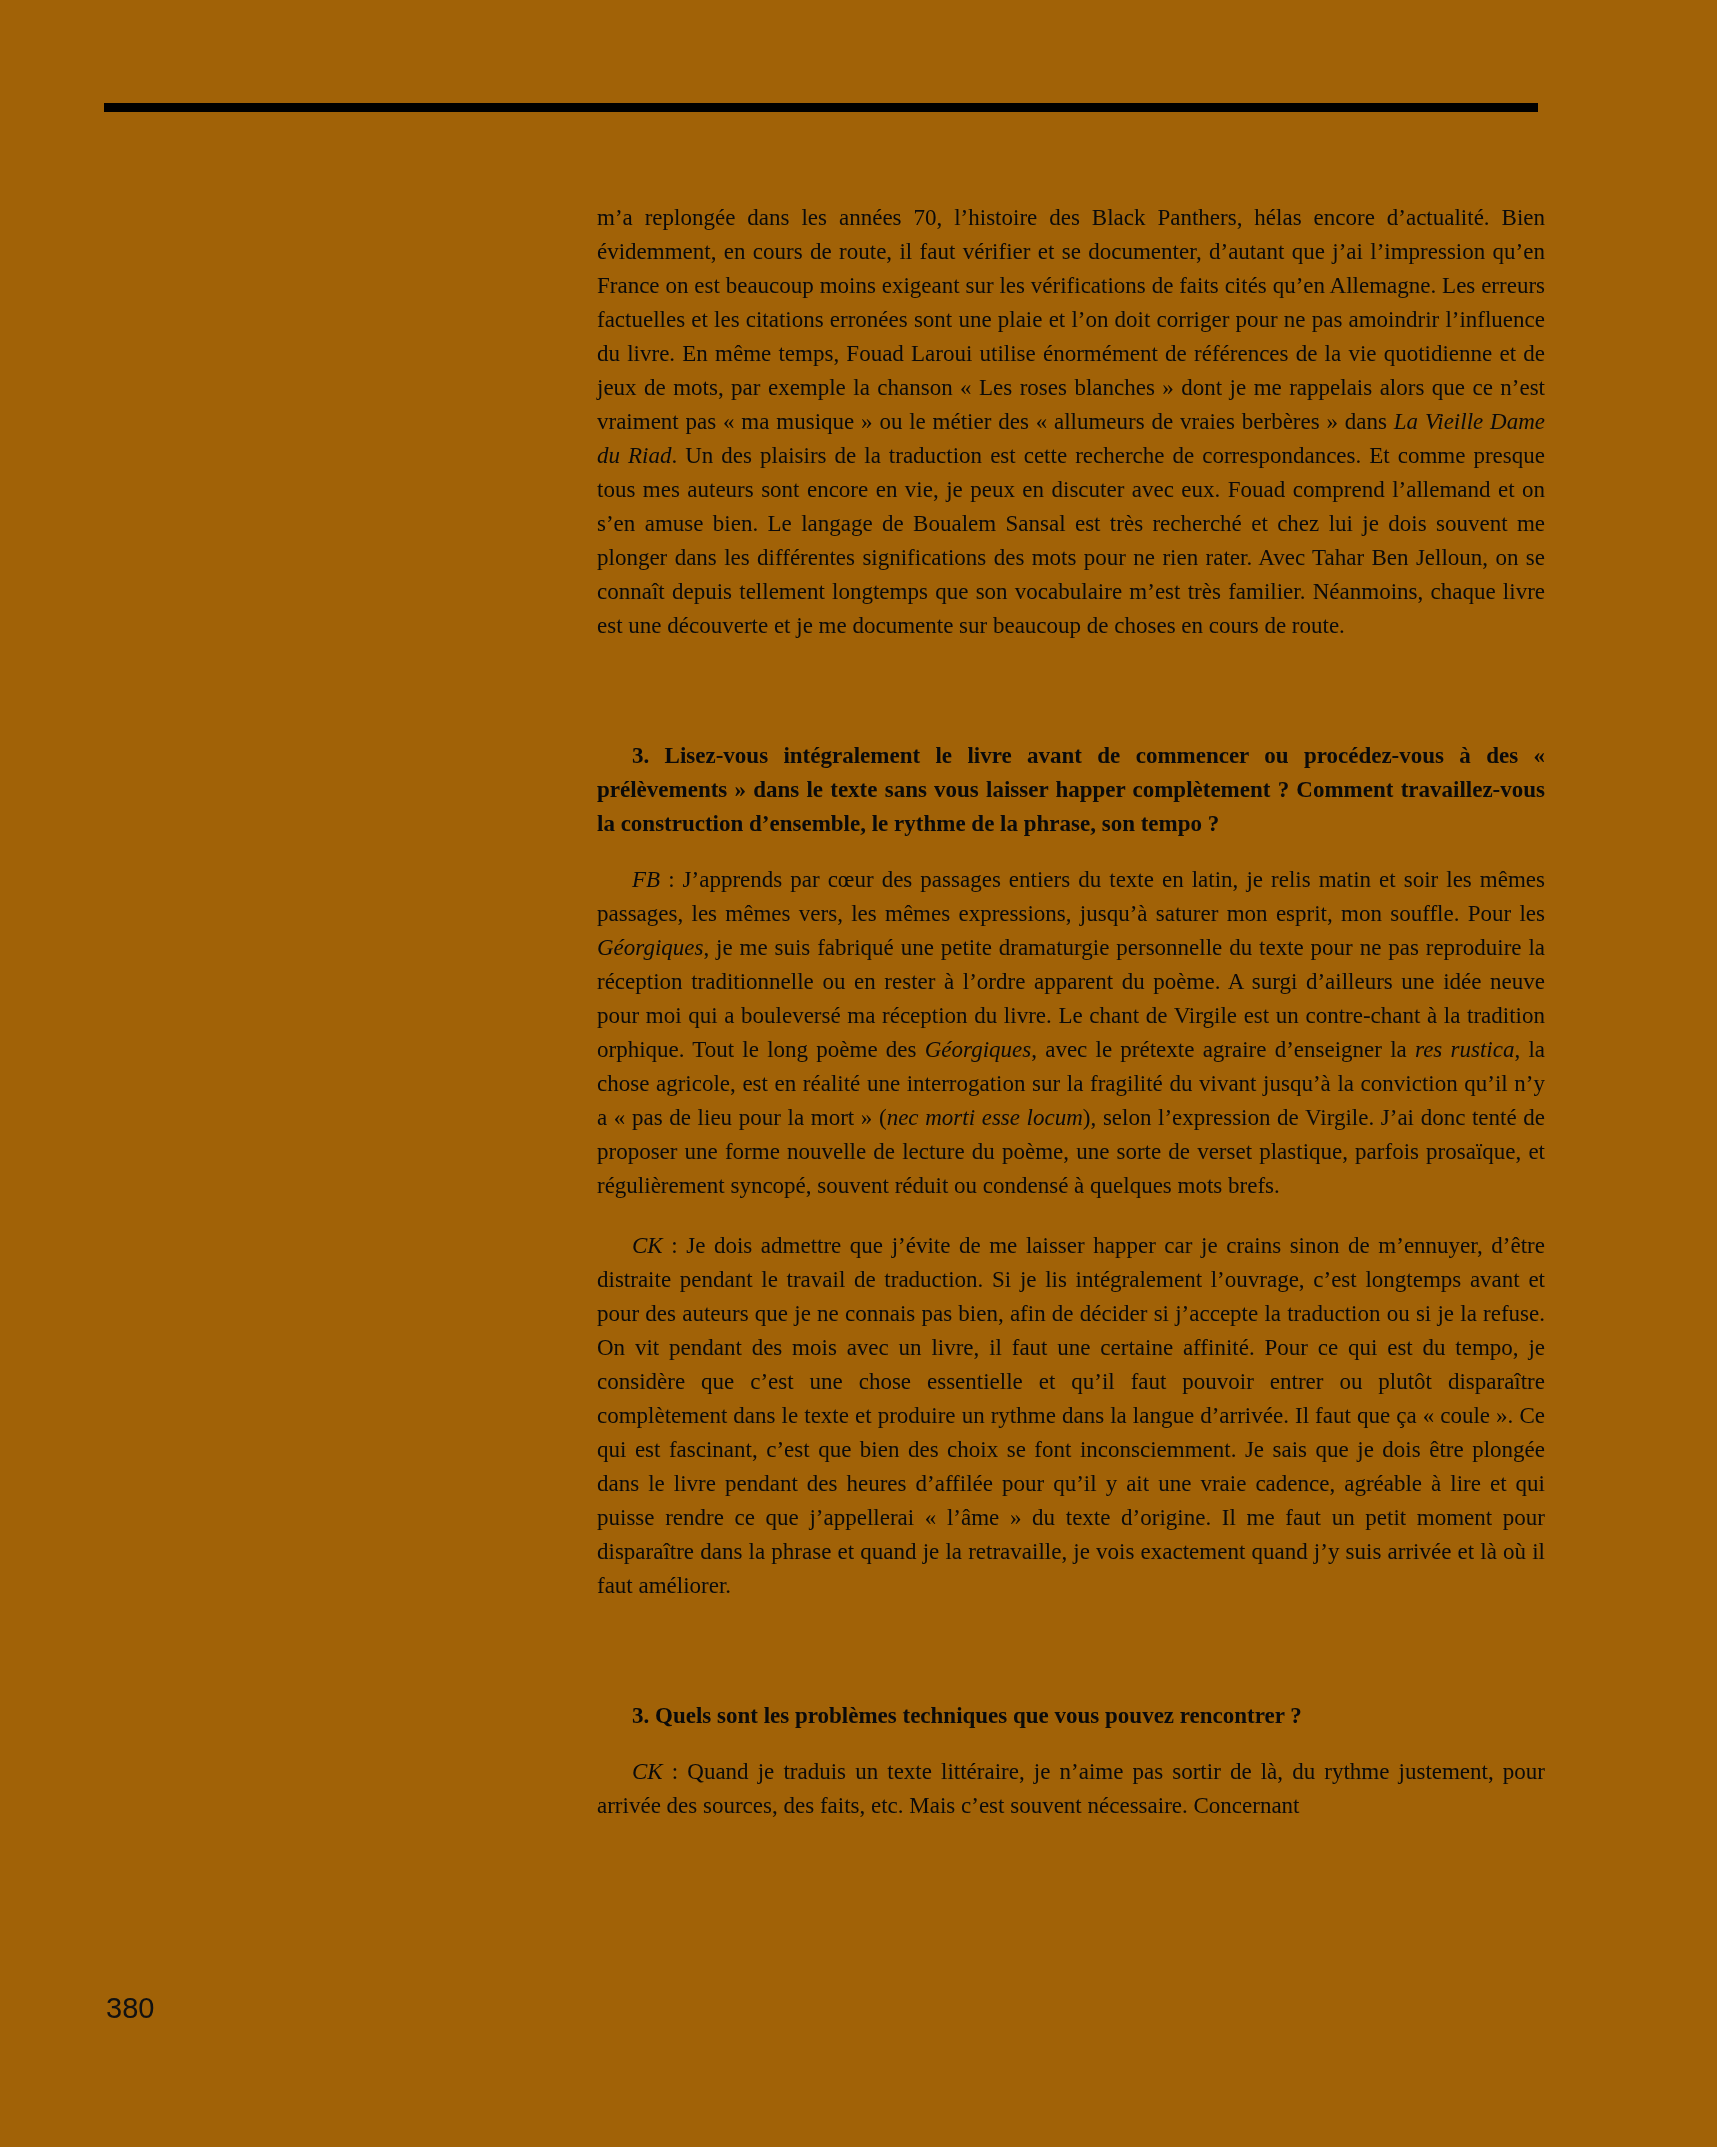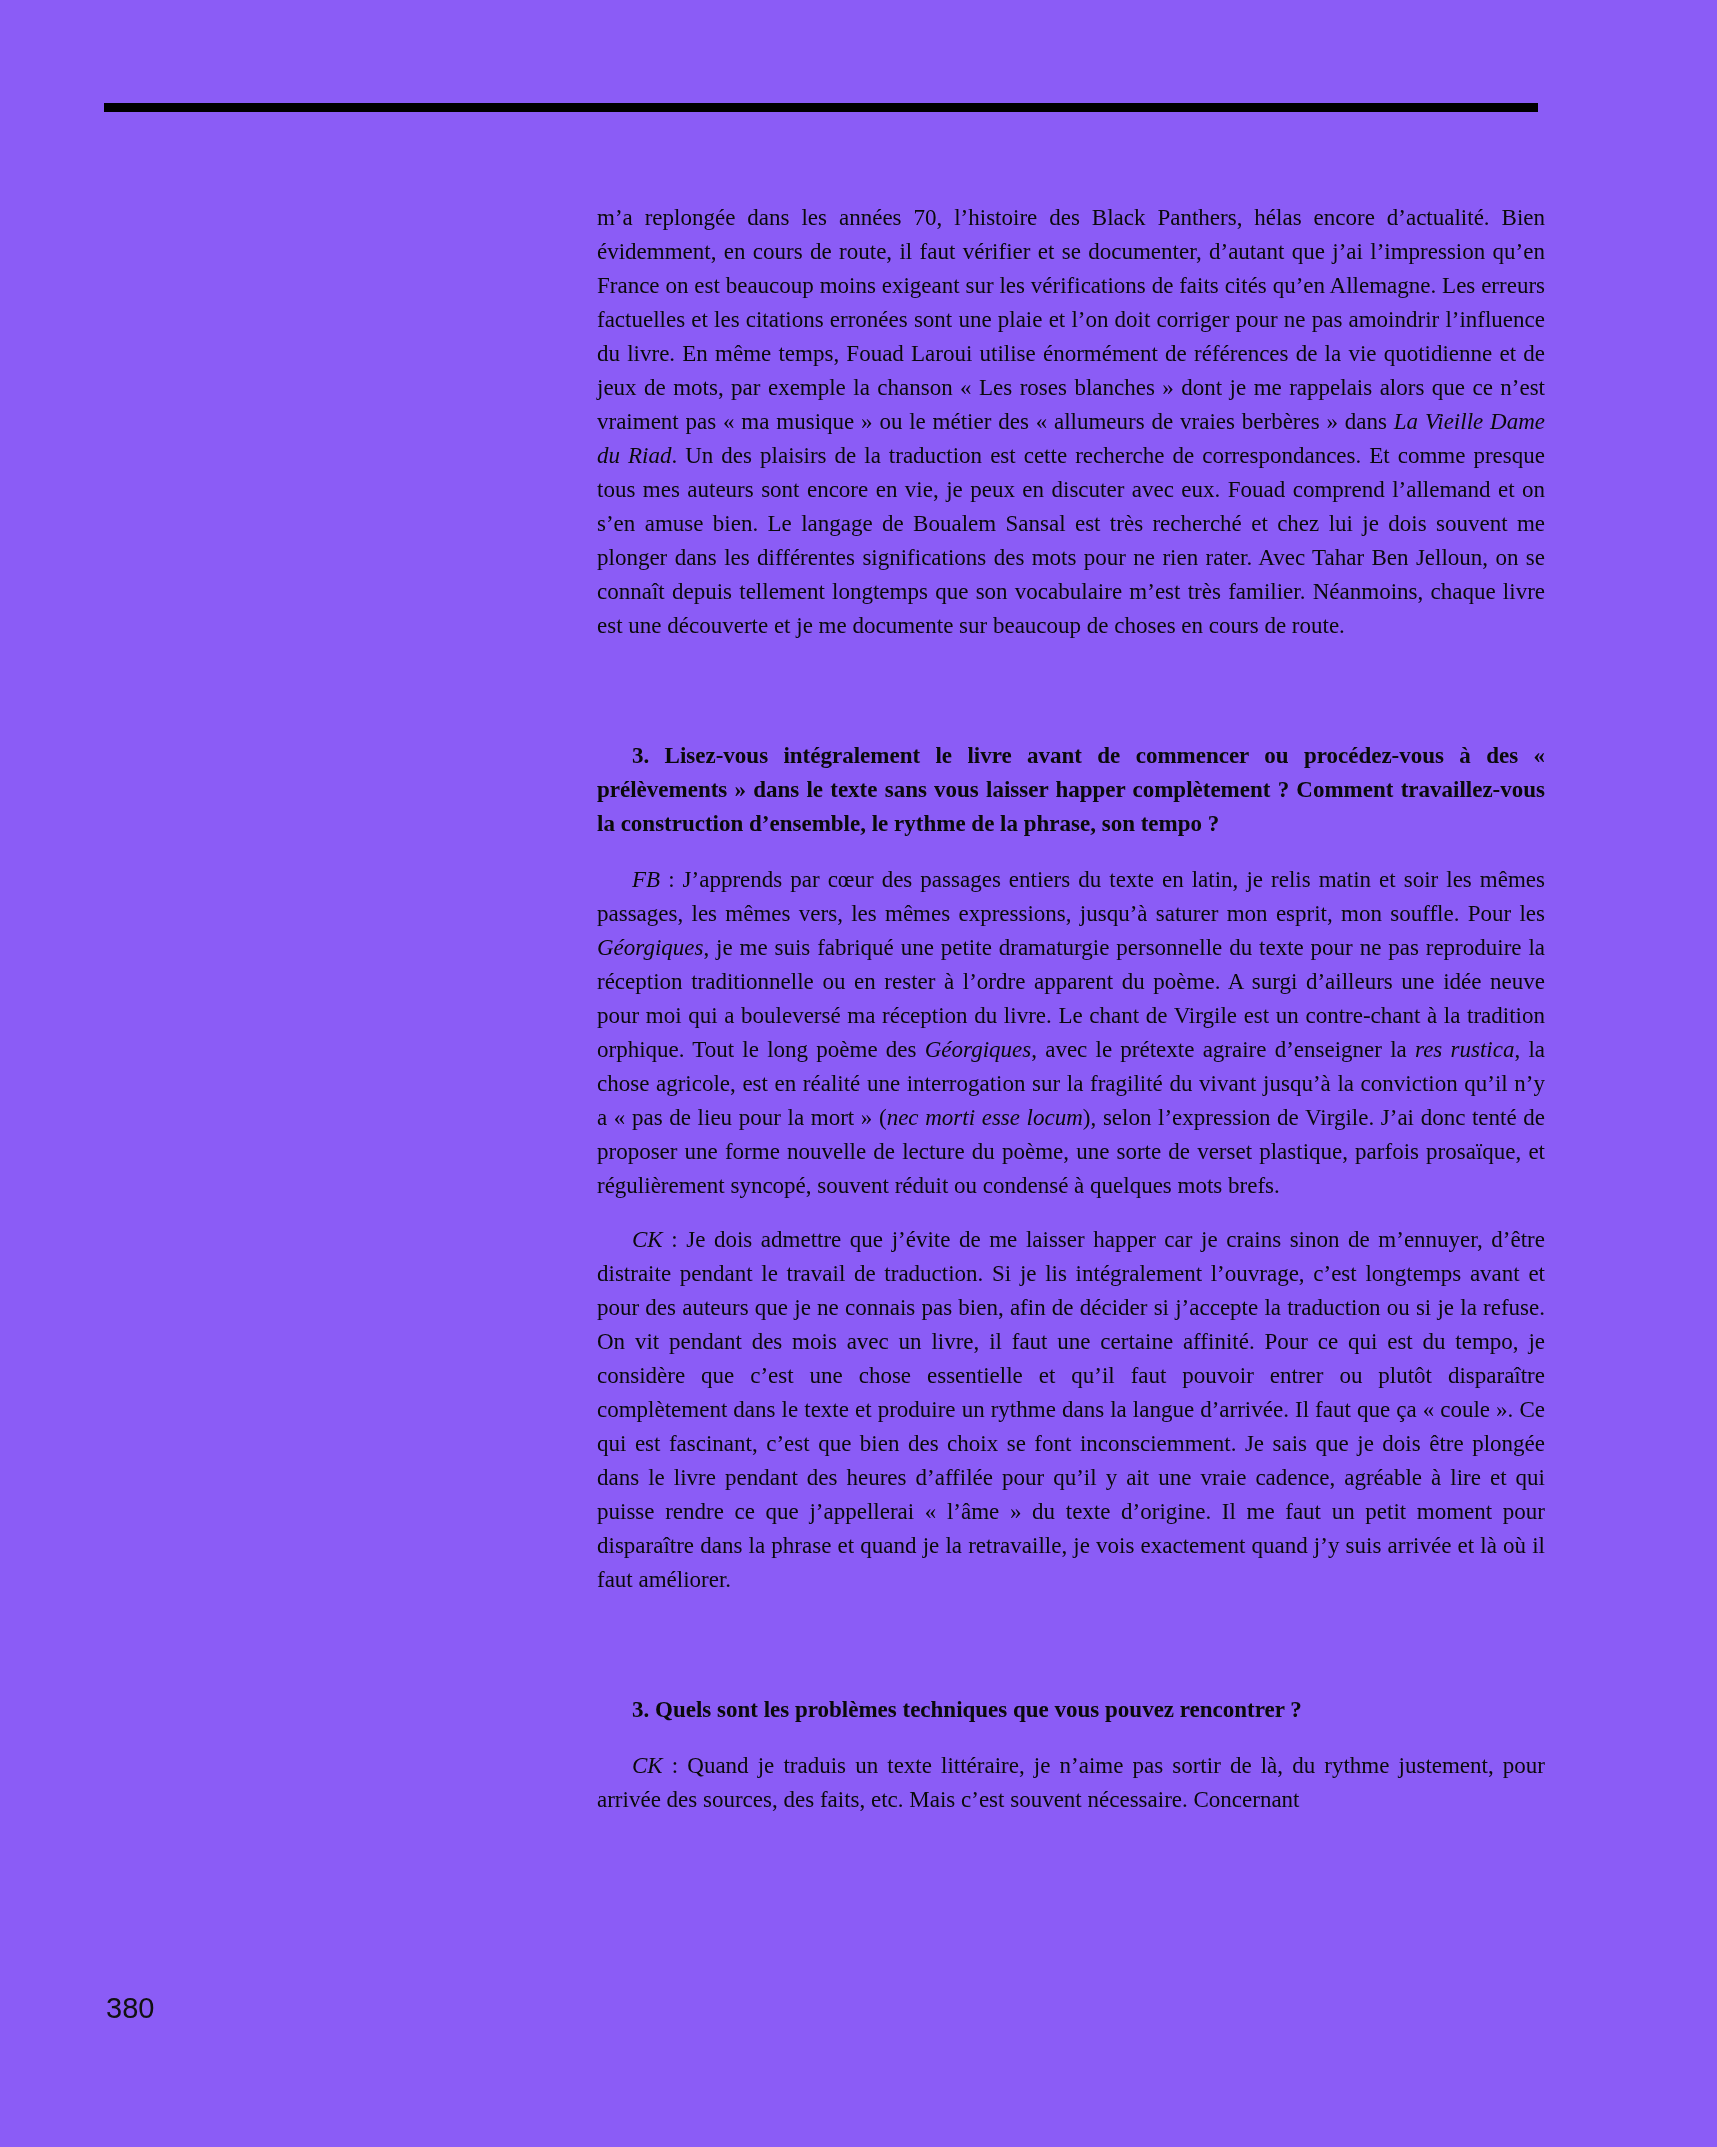--- a/index.html
+++ b/index.html
@@ -11,21 +11,21 @@
     width: 1718px;
     height: 2147px;
     position: relative;
     font-family: "Liberation Serif", "DejaVu Serif", serif;
     color: #000000;
     overflow: hidden;
   }
   .page {
     position: absolute;
     inset: 0;
-    background: #8b5cf6;
+    background: #a16207;
   }
   .top-rule {
     position: absolute;
     left: 104px;
     top: 103px;
     width: 1434px;
     height: 9.1px;
     background: #000000;
   }
   .text-column {
@@ -41,21 +41,21 @@
   }
   p.block {
     margin: 0;
     padding: 0;
     text-indent: 35px;
   }
   p.block.no-indent {
     text-indent: 0;
   }
   p.paragraph + p.paragraph {
-    margin-top: 20px;
+    margin-top: 26px;
   }
   p.heading {
     font-weight: bold;
     margin-top: 96px;
     margin-bottom: 22px;
   }
   em {
     font-style: italic;
   }
   .page-number {

